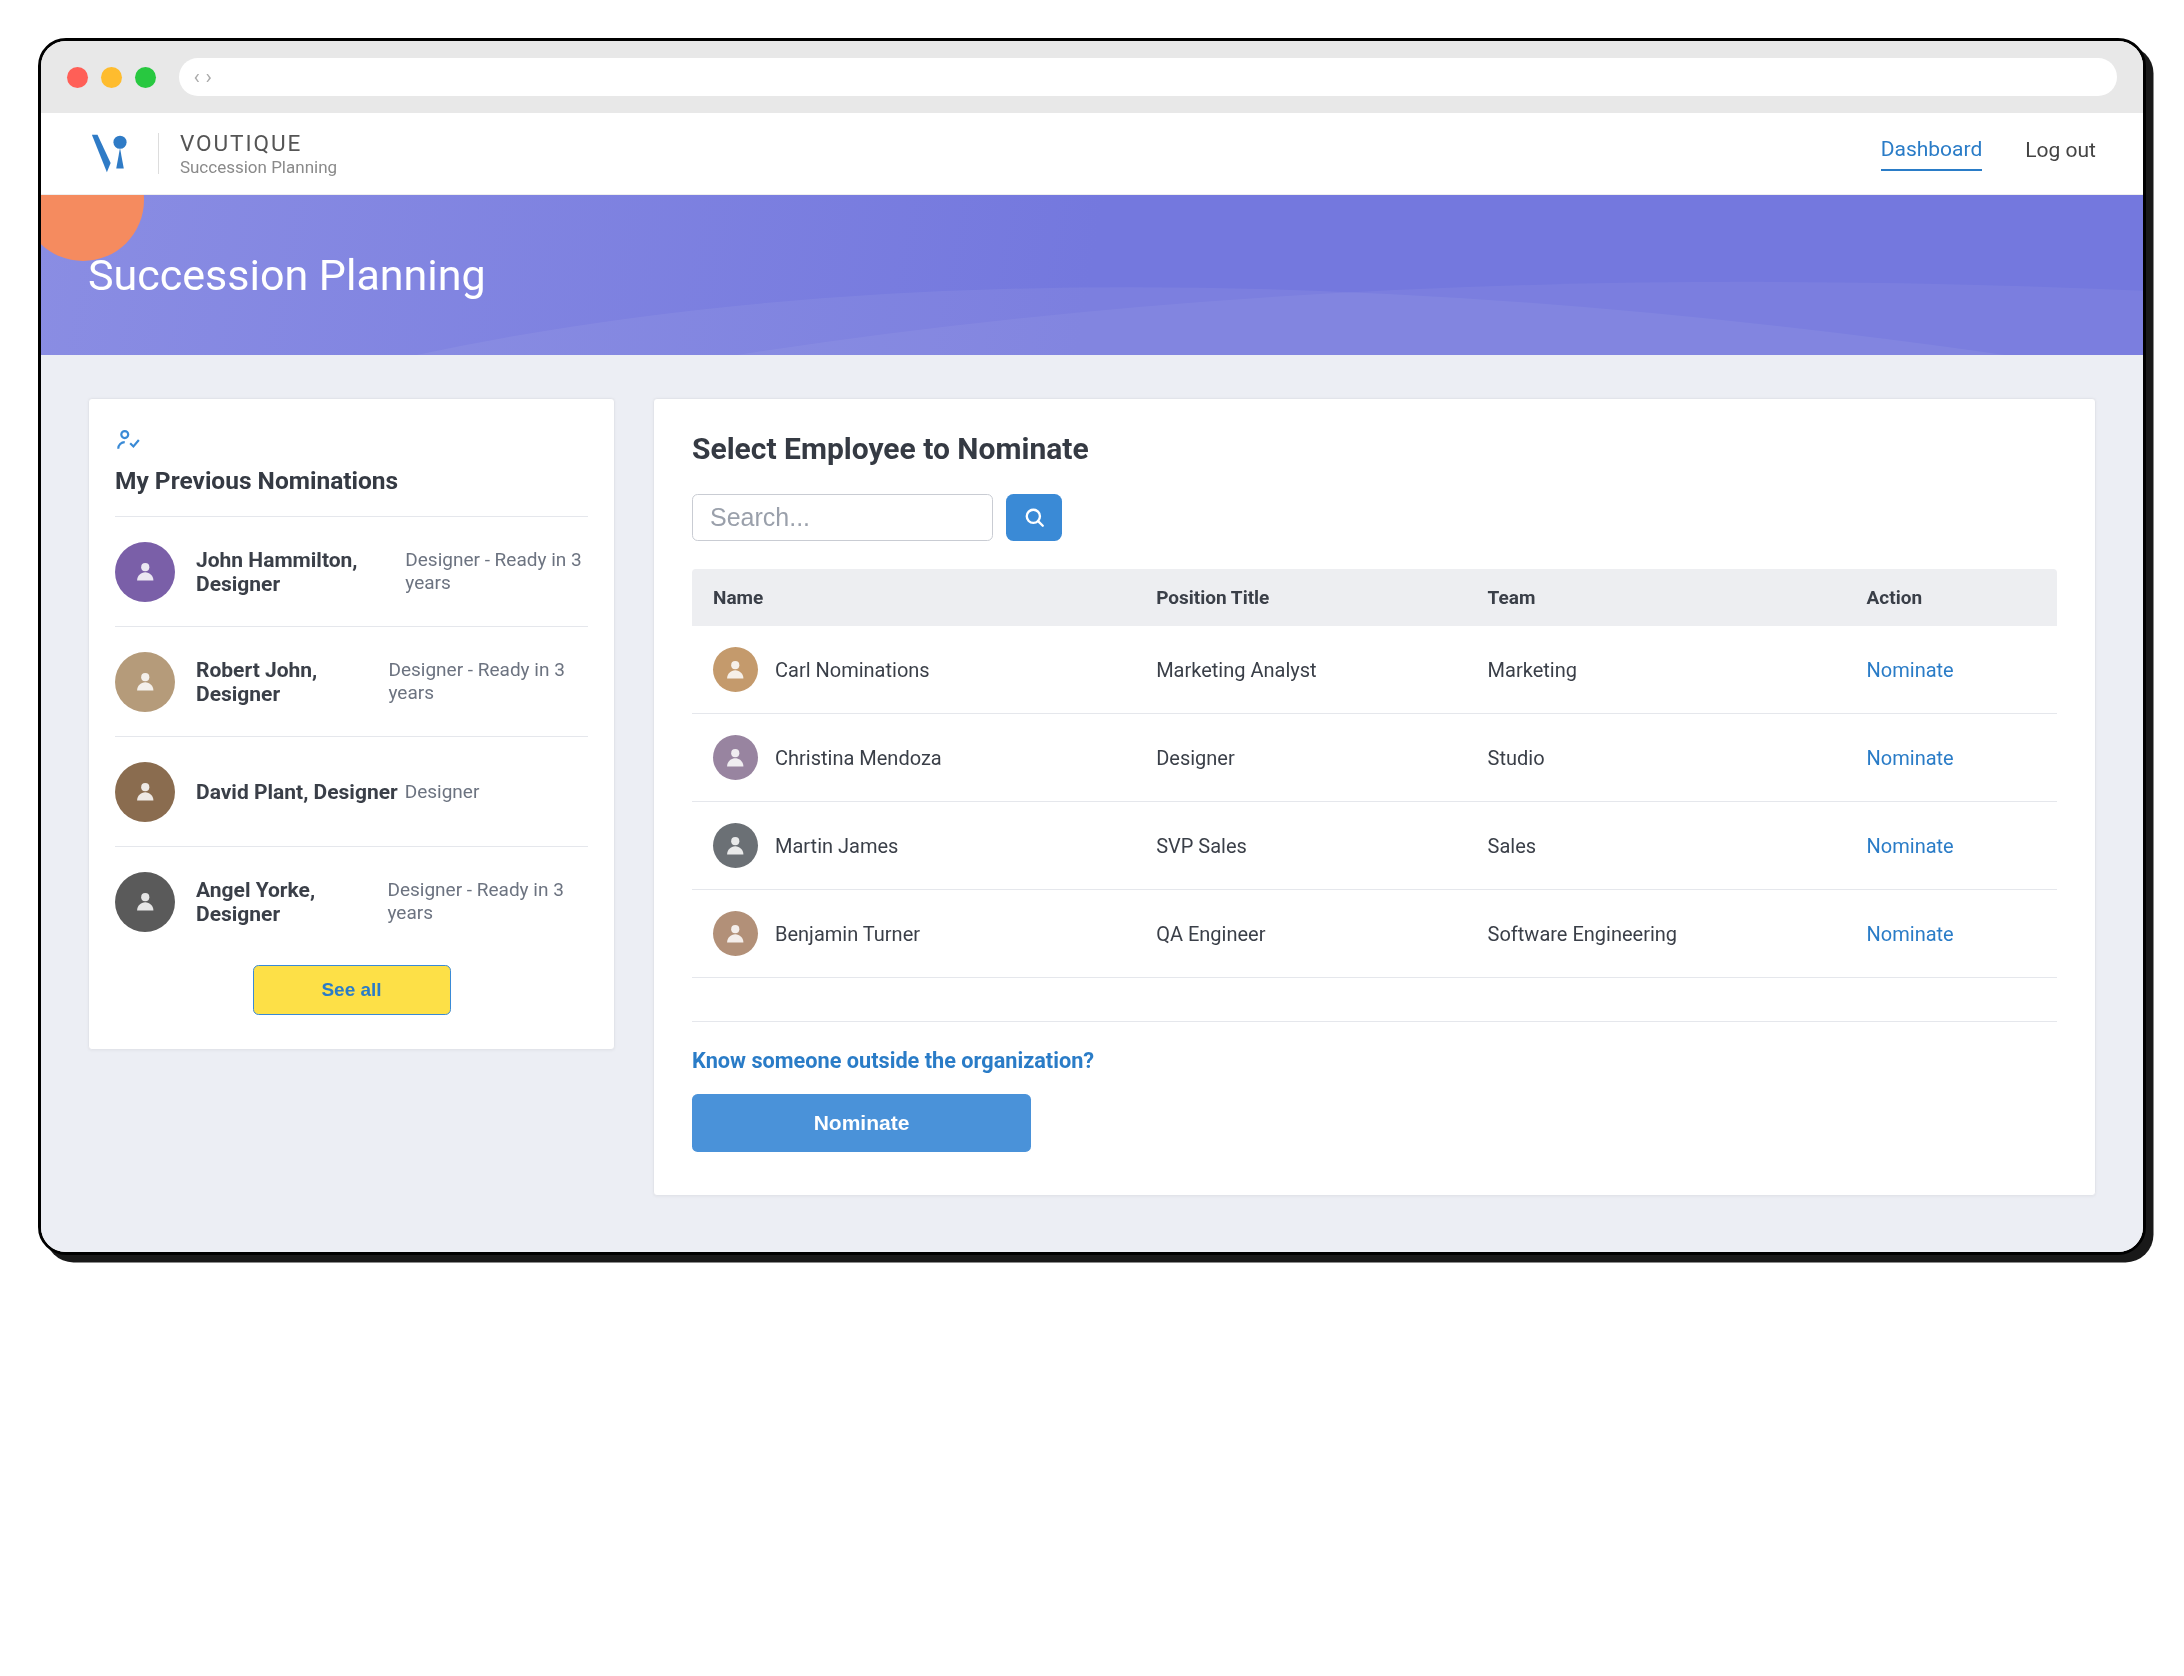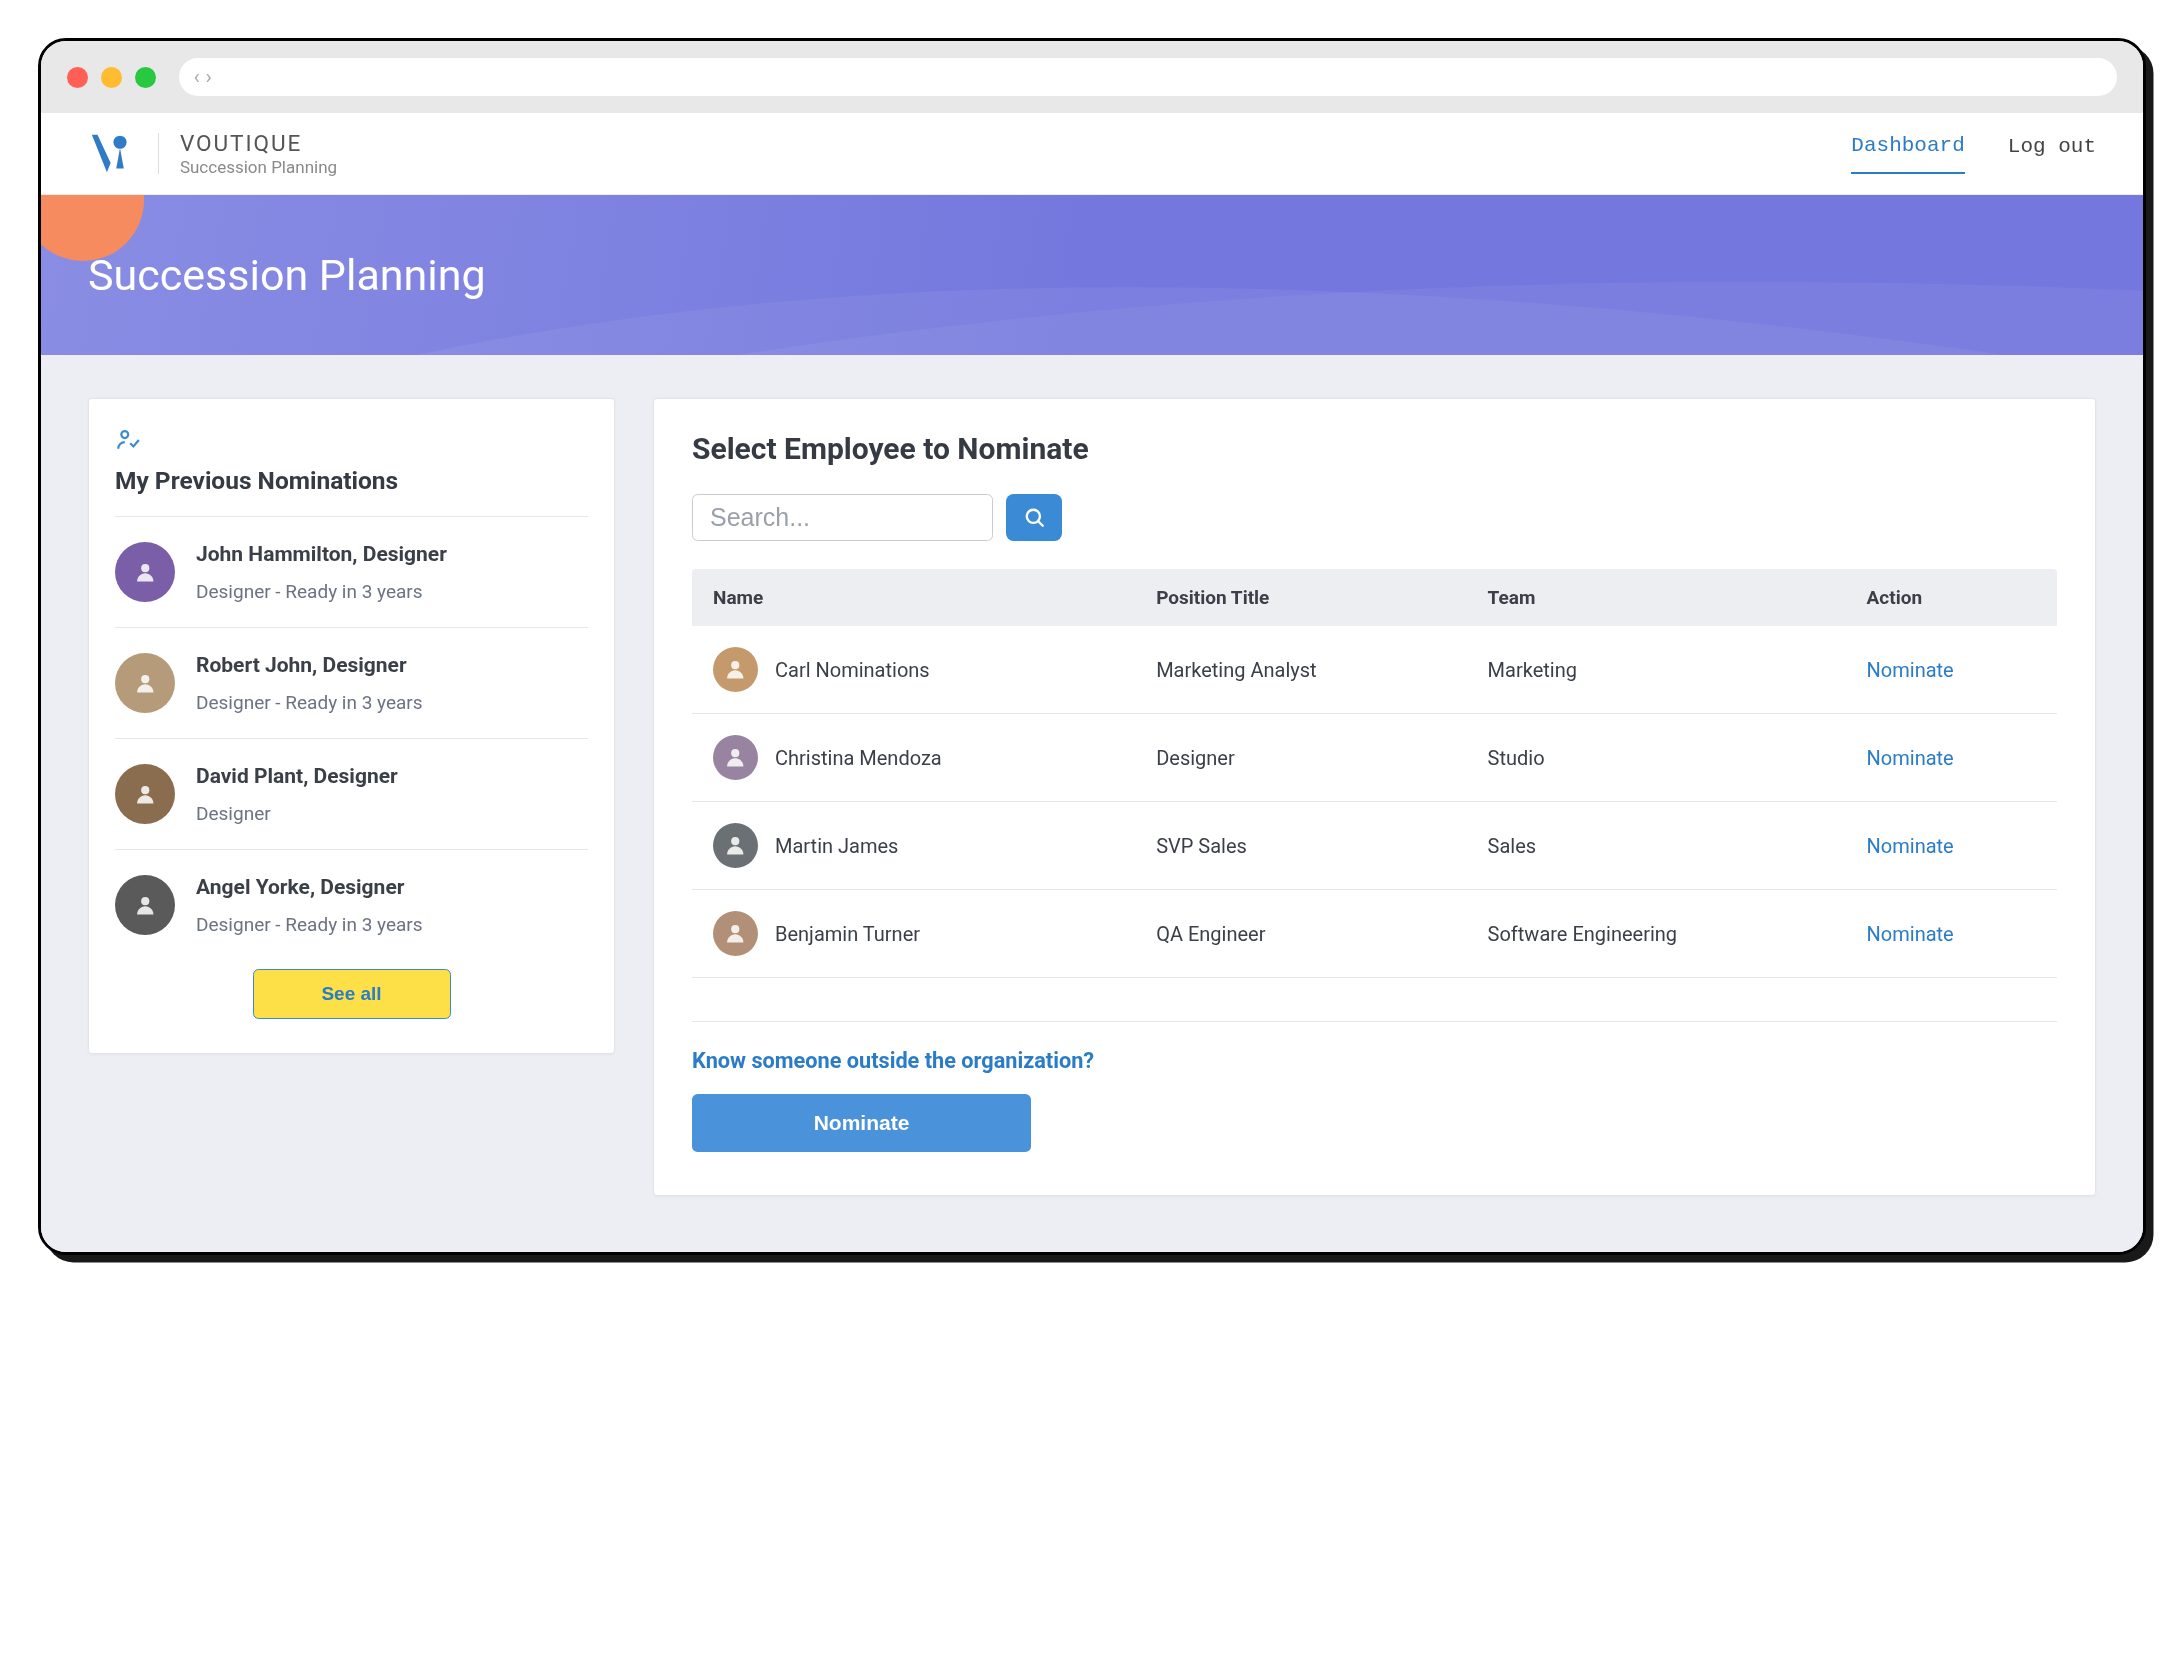--- a/index.html
+++ b/index.html
@@ -54,21 +54,21 @@
 .brand { display: flex; align-items: center; gap: 21px; }
 .logo {
   width: 49px; height: 45px;
   position: relative;
 }
 .brand-sep { width: 0.9px; height: 41px; background: #ddd; }
 .brand-text-wrap { display: flex; flex-direction: column; }
 .brand-name { font-size: 22.6px; letter-spacing: 1.9px; color: #555; font-weight: 400; }
 .brand-sub { font-size: 17px; color: #8a8a8a; }
 .nav-links { display: flex; gap: 43px; align-items: center; font-size: 21px; }
-.nav-link { color: #444; text-decoration: none; padding-bottom: 15px; cursor: pointer; font-family: Liberation Mono, monospace; }
+.nav-link { color: #444; text-decoration: none; padding-bottom: 8px; cursor: pointer; }
 .nav-link.active { color: #2a7cc7; border-bottom: 2.8px solid #2a7cc7; }
 
 .hero {
   background: linear-gradient(100deg, #8a8de3 0%, #7478de 50%, #7478de 100%);
   position: relative;
   height: 160px;
   overflow: hidden;
   display: flex;
   align-items: center;
   padding: 0 47px;
@@ -120,21 +120,21 @@
   gap: 21px;
   padding: 24.5px 0;
   border-bottom: 0.9px solid #e5e7ec;
 }
 .nom-item:last-of-type { border-bottom: none; }
 .avatar {
   width: 60px; height: 60px; border-radius: 50%; flex-shrink: 0;
   display: flex; align-items: center; justify-content: center;
   color: rgba(255,255,255,0.85);
 }
-.nom-text { display: flex; flex-direction: column; gap: 14px; }
+.nom-text { display: flex; flex-direction: row; gap: 7px; }
 .nom-name { font-size: 21px; font-weight: 700; color: #3a3f48; }
 .nom-sub { font-size: 19px; color: #6c7380; }
 
 .see-all-btn {
   display: block;
   margin: 9.4px auto 0;
   width: 198px;
   padding: 13px 0;
   background: #fde047;
   border: 1.4px solid #3a8ad6;

